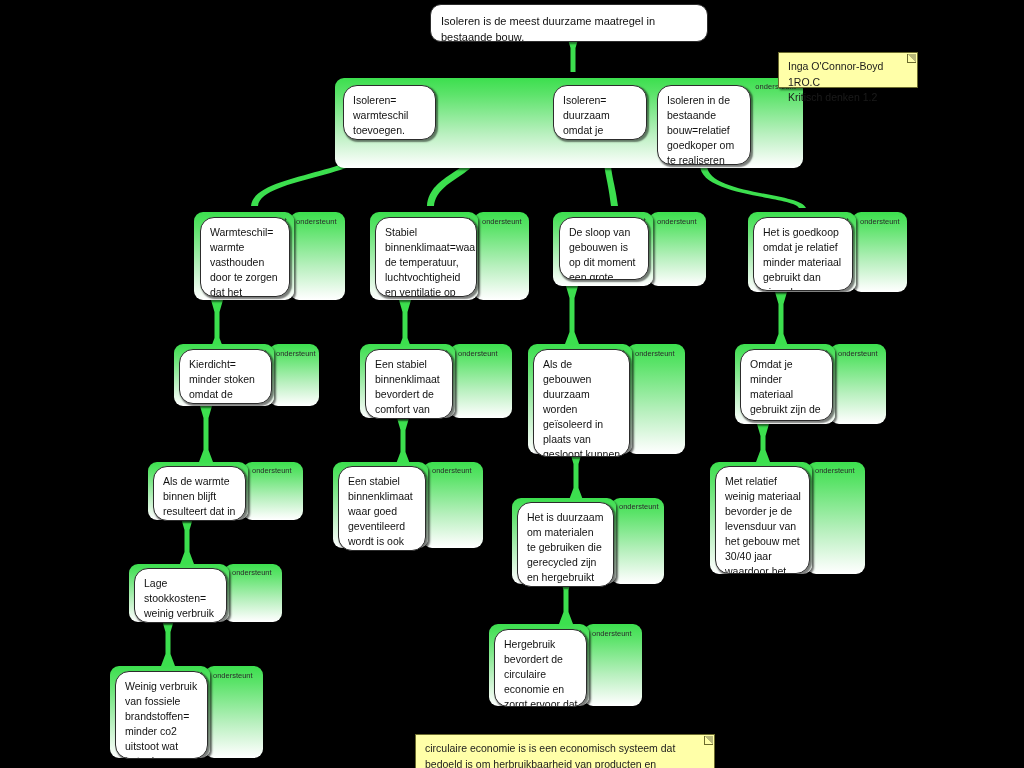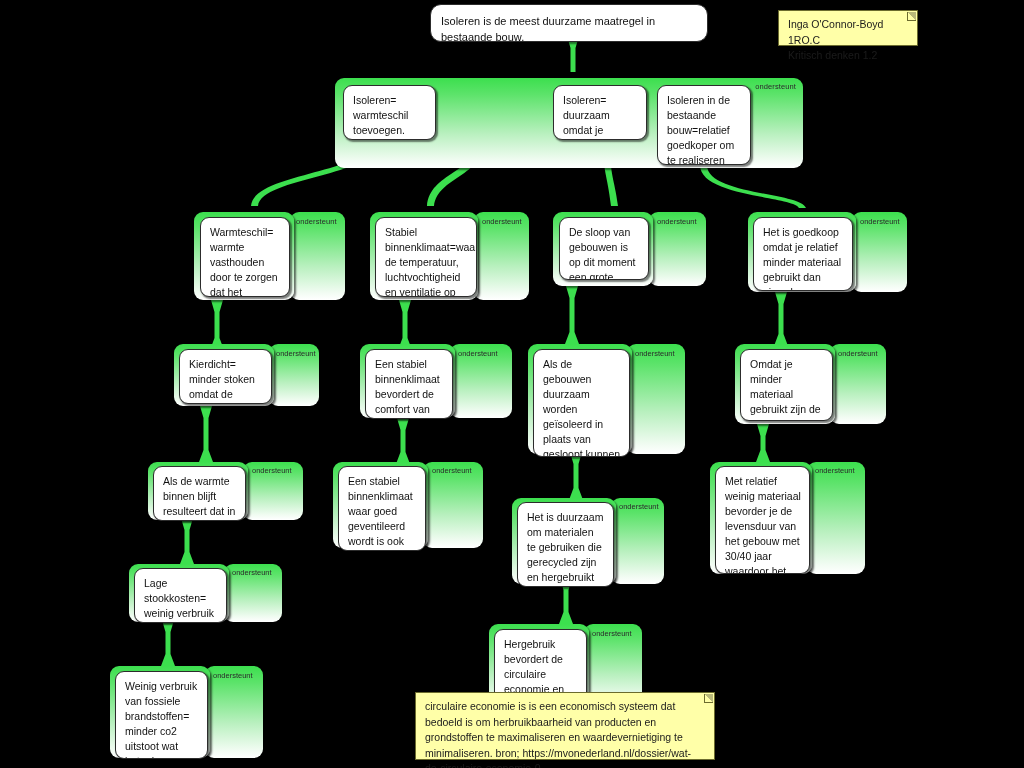--- a/index.html
+++ b/index.html
@@ -45,21 +45,21 @@
     letter-spacing: 0.1px;
     white-space: nowrap;
   }
 
   
   .claim {
     position: absolute;
     box-sizing: border-box;
     background: #ffffff;
     border: 1.2px solid #2c2c2c;
-    border-radius: 9px;
+    border-radius: 14px;
     box-shadow: 1.5px 1.5px 1.5px rgba(0,0,0,0.5);
     padding: 7px 8px 6px 9px;
     font-size: 10.5px;
     line-height: 15px;
     color: #111111;
     z-index: 3;
     overflow: hidden;
   }
 
   
@@ -82,20 +82,21 @@
     position: absolute;
     box-sizing: border-box;
     background: #ffffa8;
     border: 1px solid #6b6b2e;
     padding: 6px 8px 6px 9px;
     font-size: 10.5px;
     line-height: 15.5px;
     color: #1b1b1b;
     z-index: 6;
     box-shadow: 1.5px 1.5px 2px rgba(0,0,0,0.5);
+    margin-top: 42px;
   }
   .note .fold {
     position: absolute;
     top: 1px;
     right: 1px;
     width: 8px;
     height: 8px;
     background:
       linear-gradient(225deg, #b9b97a 0 50%, transparent 50% 100%);
     border-left: 1px solid #6b6b2e;

